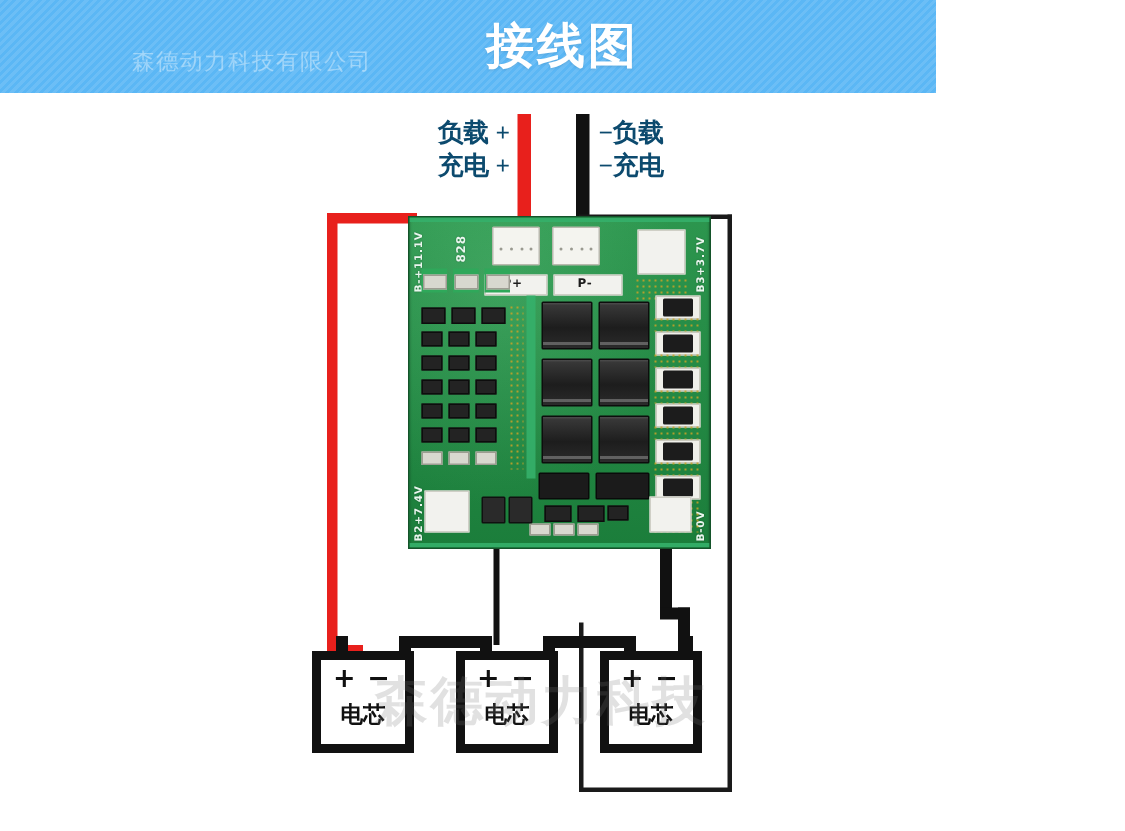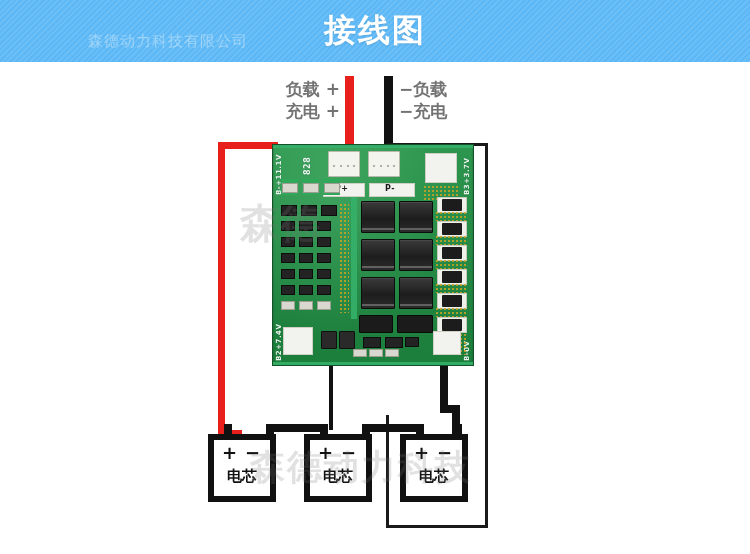--- a/index.html
+++ b/index.html
@@ -6,21 +6,21 @@
   body{
     width:750px;height:554px;
     background:#ffffff;
     font-family:"DejaVu Sans","Liberation Sans",sans-serif;
     overflow:hidden;position:relative;
   }
   #stage{position:relative;width:750px;height:554px;background:#fff;}
 
   
   .header{
-    position:absolute;left:0;top:0;width:750px;height:62px;
+    position:absolute;left:0;top:0;width:624px;height:62px;
     background:#5bb7f5;
     background-image:repeating-linear-gradient(135deg, rgba(255,255,255,.10) 0 2px, rgba(255,255,255,0) 2px 4px);
     overflow:hidden;
   }
   .hdr-title{
     position:absolute;left:0;top:0;width:750px;height:62px;
     display:flex;align-items:center;justify-content:center;
     color:#ffffff;font-size:32px;font-weight:bold;letter-spacing:2px;
     text-shadow:0 1px 2px rgba(0,0,0,.10);
     z-index:3;
@@ -34,22 +34,22 @@
     color:rgba(255,255,255,.38);font-size:15px;letter-spacing:0px;white-space:nowrap;
   }
 
   
   .wire{position:absolute;background:#111111;}
   .wire-red{position:absolute;background:#e8201c;}
   .thin{position:absolute;background:#1a1a1a;}
 
   
   .lbl{
-    position:absolute;color:#737373;font-size:17px;font-weight:bold;
-    line-height:22px;white-space:nowrap;
+    position:absolute;color:#0c4a6e;font-size:17px;font-weight:bold;
+    line-height:22px;white-space:nowrap;font-family:Liberation Serif, serif;
   }
   .lbl.left{text-align:right;}
   .lbl.right{text-align:left;}
 
   
   .pcb{
     position:absolute;left:272px;top:144px;width:200px;height:220px;
     background:#1f8f43;
     background-image:
       linear-gradient(180deg, rgba(255,255,255,.06), rgba(0,0,0,.12)),
@@ -271,21 +271,20 @@
     <div class="pad-white" style="left:10px;top:182px;width:28px;height:26px;"></div>
 
     <div class="pad-white" style="left:160px;top:186px;width:26px;height:22px;"></div>
 
     <div class="cap" style="left:48px;top:186px;width:14px;height:16px;"></div>
     <div class="cap" style="left:66px;top:186px;width:14px;height:16px;"></div>
 
     <div class="trace" style="left:0;bottom:0;width:200px;height:3px;"></div>
   </div>
 
-  <div class="wm-body" style="left:240px;top:196px;font-size:40px;">森德</div>
 
   <div class="tab" style="left:266px;top:424px;width:62px;height:8px;"></div>
   <div class="tab" style="left:266px;top:424px;width:8px;height:14px;"></div>
   <div class="tab" style="left:320px;top:424px;width:8px;height:14px;"></div>
 
   <div class="tab" style="left:362px;top:424px;width:62px;height:8px;"></div>
   <div class="tab" style="left:362px;top:424px;width:8px;height:14px;"></div>
   <div class="tab" style="left:416px;top:424px;width:8px;height:14px;"></div>
 
   <div class="tab" style="left:224px;top:424px;width:8px;height:14px;"></div>

